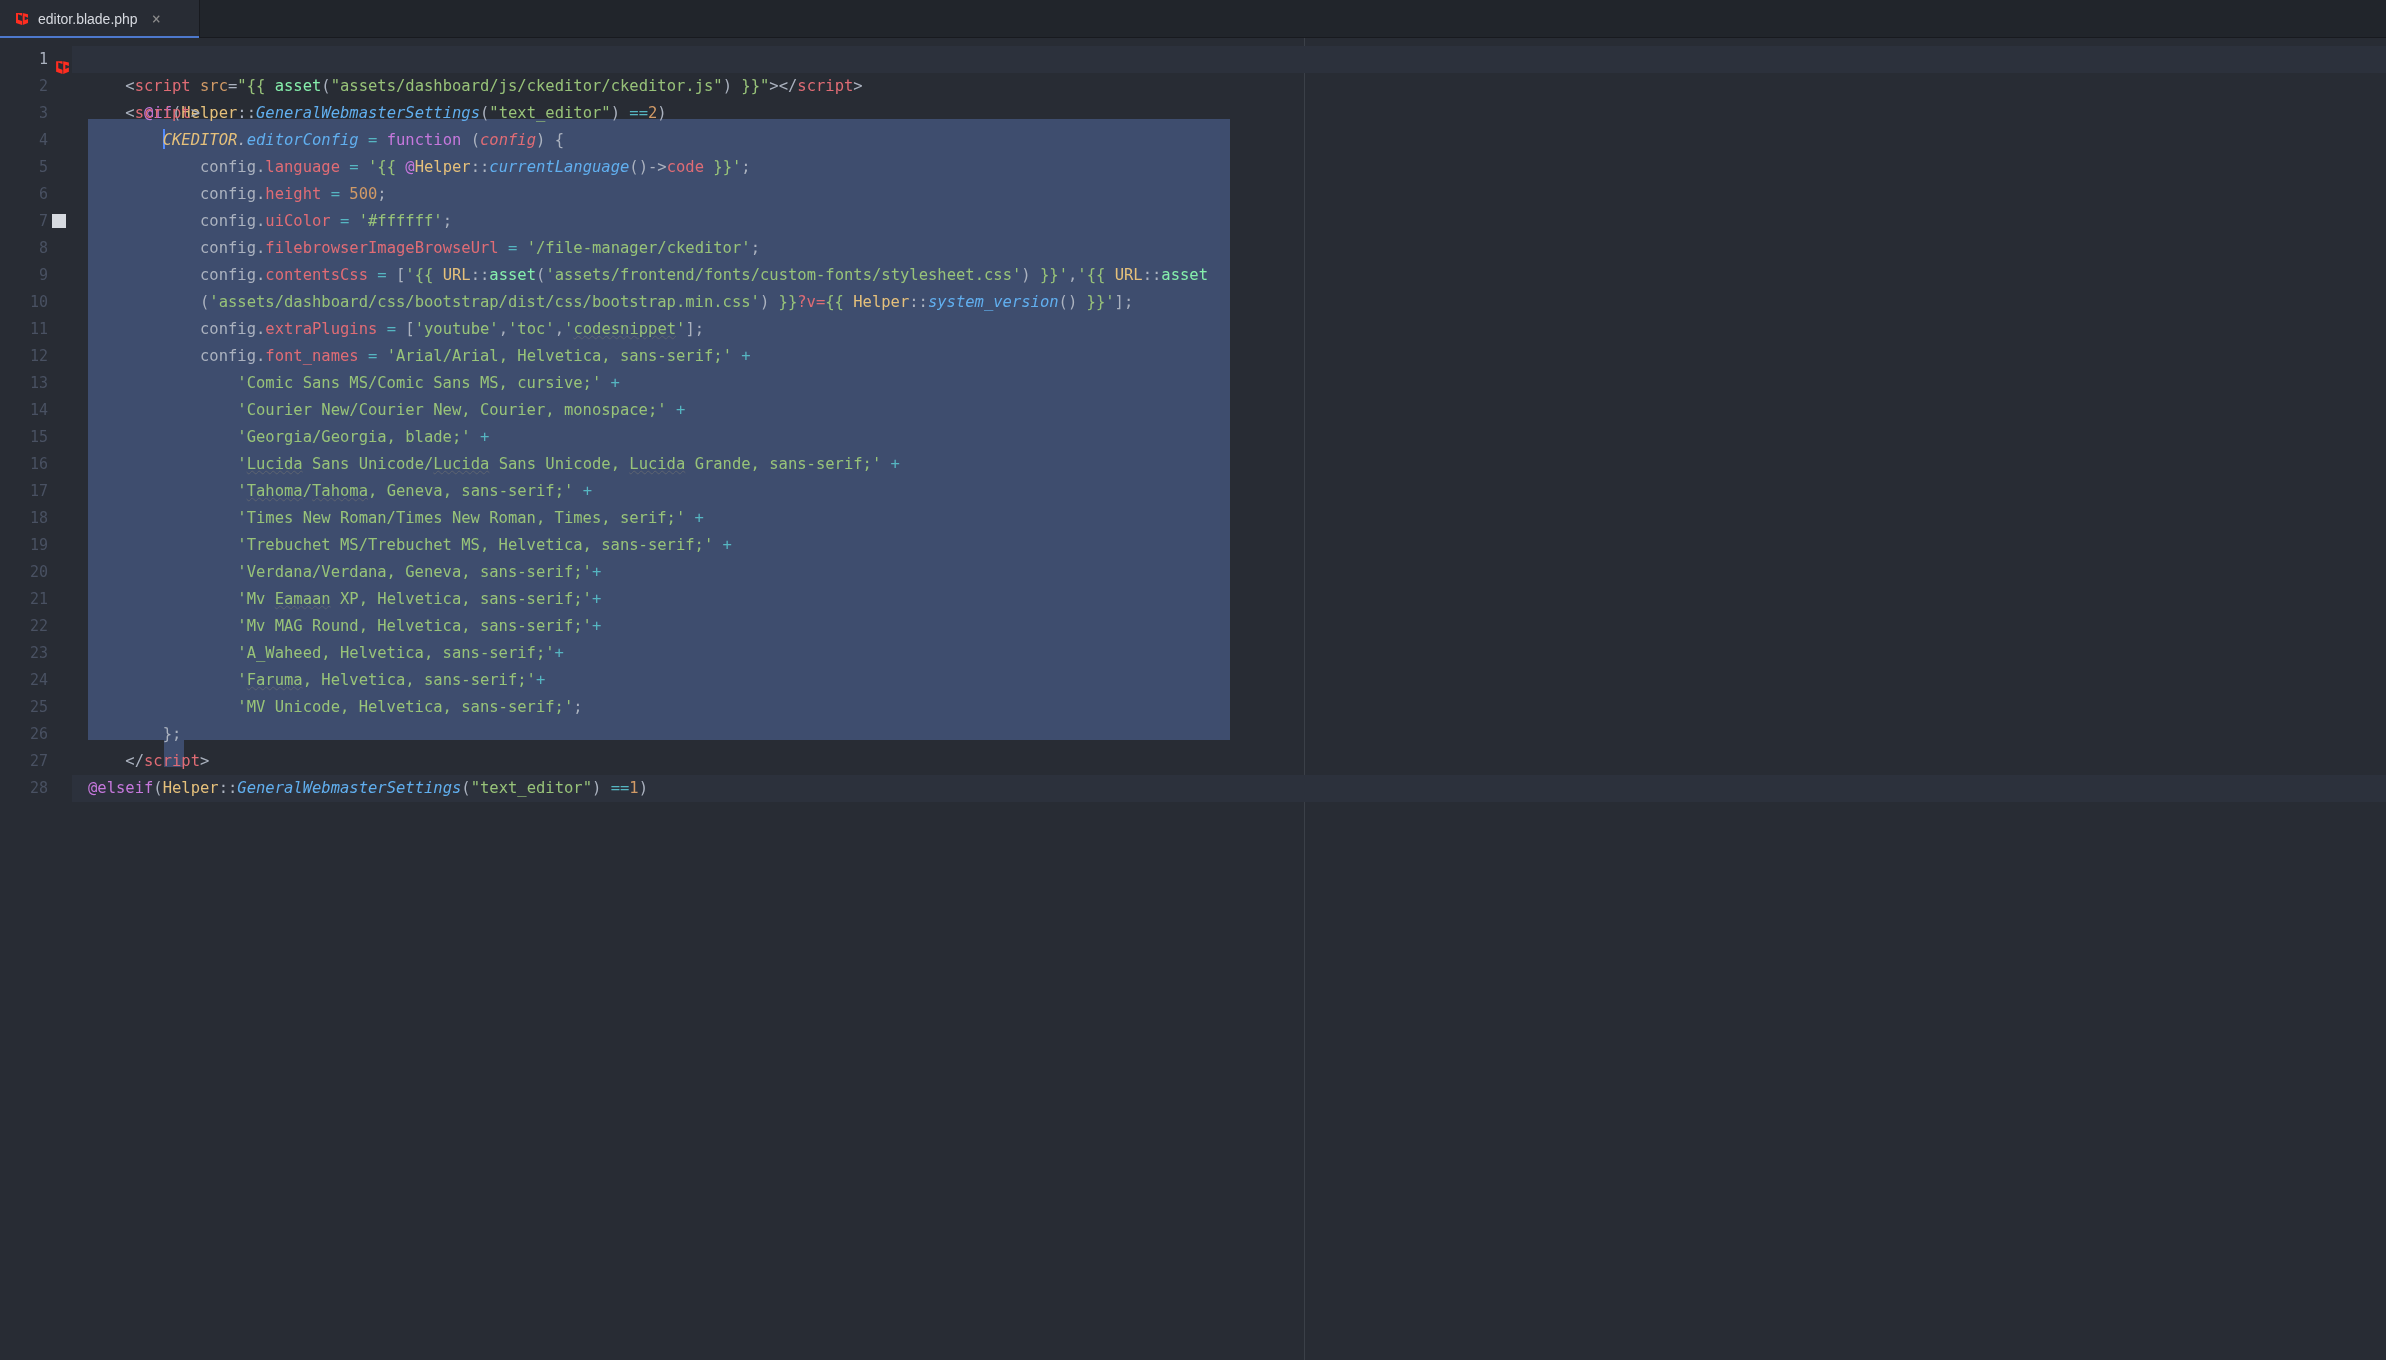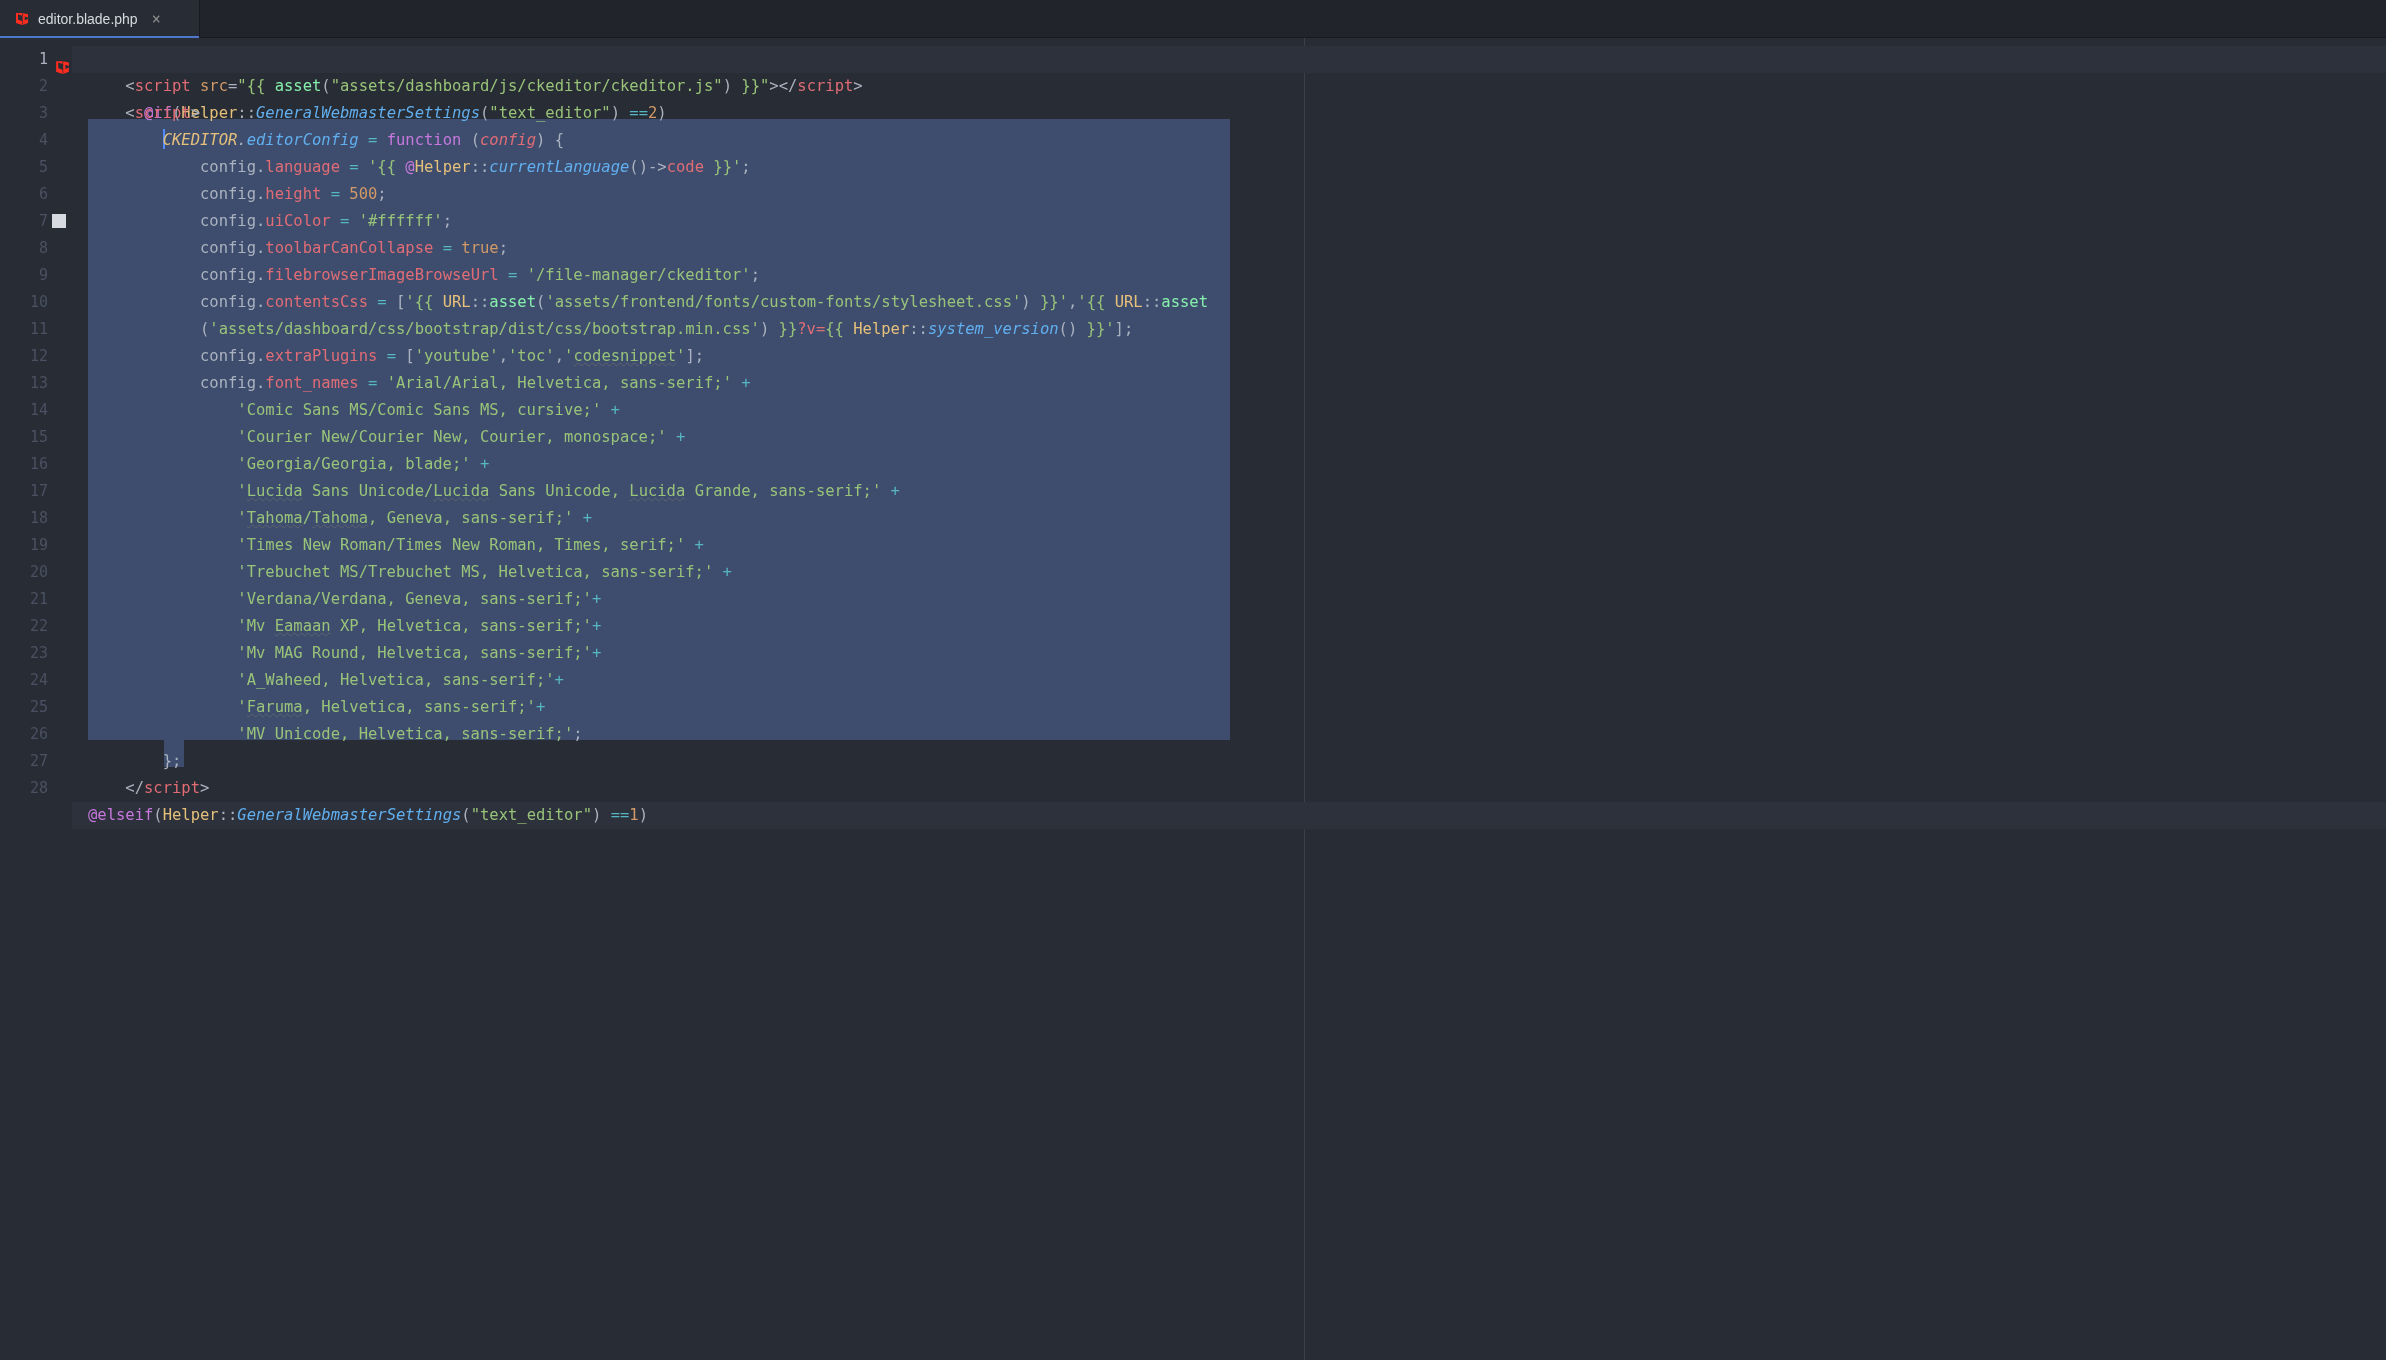--- a/index.html
+++ b/index.html
@@ -237,21 +237,20 @@
     <div class="line"><span class="line-content">    <span class="txt">&lt;</span><span class="tag">script</span><span class="txt">&gt;</span></span></div>
 
     <div class="line"><span class="line-content">        <span class="cursor"></span><span class="cls-i">CKEDITOR</span><span class="txt-i">.</span><span class="fn-i">editorConfig</span> <span class="op">=</span> <span class="kw">function</span> <span class="pun">(</span><span class="param">config</span><span class="pun">) {</span></span></div>
 
     <div class="line"><span class="line-content">            <span class="txt">config</span><span class="txt">.</span><span class="prop">language</span> <span class="op">=</span> <span class="str">'{{ </span><span class="kw">@</span><span class="cls">Helper</span><span class="txt">::</span><span class="fn-i">currentLanguage</span><span class="txt">()-&gt;</span><span class="prop">code</span><span class="str"> }}'</span><span class="txt">;</span></span></div>
 
     <div class="line"><span class="line-content">            <span class="txt">config</span><span class="txt">.</span><span class="prop">height</span> <span class="op">=</span> <span class="num">500</span><span class="txt">;</span></span></div>
 
     <div class="line"><span class="line-content">            <span class="txt">config</span><span class="txt">.</span><span class="prop">uiColor</span> <span class="op">=</span> <span class="str">'#ffffff'</span><span class="txt">;</span></span></div>
 
-    <div class="line"><span class="line-content">            <span class="txt">config</span><span class="txt">.</span><span class="prop">toolbarCanCollapse</span> <span class="op">=</span> <span class="const">true</span><span class="txt">;</span></span></div>
 
     <div class="line"><span class="line-content">            <span class="txt">config</span><span class="txt">.</span><span class="prop">filebrowserImageBrowseUrl</span> <span class="op">=</span> <span class="str">'/file-manager/ckeditor'</span><span class="txt">;</span></span></div>
 
     <div class="line"><span class="line-content">            <span class="txt">config</span><span class="txt">.</span><span class="prop">contentsCss</span> <span class="op">=</span> <span class="txt">[</span><span class="str">'{{ </span><span class="cls">URL</span><span class="txt">::</span><span class="fn">asset</span><span class="txt">(</span><span class="str">'assets/frontend/fonts/custom-fonts/stylesheet.css'</span><span class="txt">)</span><span class="str"> }}'</span><span class="txt">,</span><span class="str">'{{ </span><span class="cls">URL</span><span class="txt">::</span><span class="fn">asset</span></span></div>
     <div class="line"><span class="line-content">            <span class="txt">(</span><span class="str">'assets/dashboard/css/bootstrap/dist/css/bootstrap.min.css'</span><span class="txt">)</span><span class="str"> }}</span><span class="prop">?v=</span><span class="str">{{ </span><span class="cls">Helper</span><span class="txt">::</span><span class="fn-i">system_version</span><span class="txt">()</span><span class="str"> }}'</span><span class="txt">];</span></span></div>
 
     <div class="line"><span class="line-content">            <span class="txt">config</span><span class="txt">.</span><span class="prop">extraPlugins</span> <span class="op">=</span> <span class="txt">[</span><span class="str">'youtube'</span><span class="txt">,</span><span class="str">'toc'</span><span class="txt">,</span><span class="str">'<span class="underline-wavy">codesnippet</span>'</span><span class="txt">];</span></span></div>
 
     <div class="line"><span class="line-content">            <span class="txt">config</span><span class="txt">.</span><span class="prop">font_names</span> <span class="op">=</span> <span class="str">'Arial/Arial, Helvetica, sans-serif;'</span> <span class="op">+</span></span></div>
 

